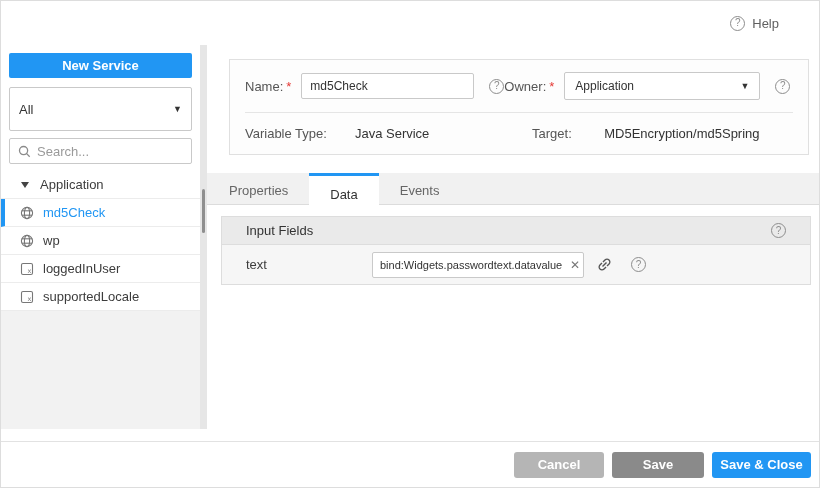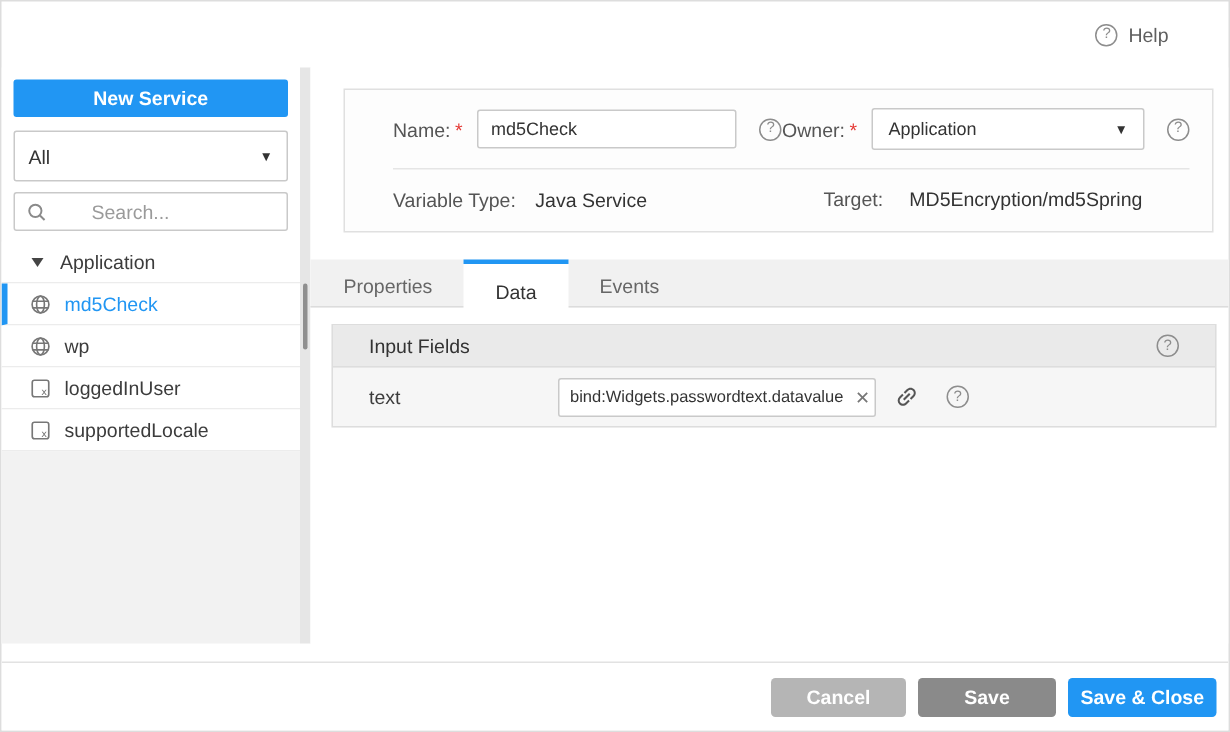--- a/index.html
+++ b/index.html
@@ -10,54 +10,54 @@
   
   .header { position:absolute; top:0; left:0; right:0; height:44px; background:#f0f0f0; border-bottom:1px solid #ddd; display:flex; align-items:center; }
   .header .title { font-size:15px; color:#3a3a3a; margin-left:14px; }
   .help { position:absolute; right:40px; top:0; height:44px; display:flex; align-items:center; gap:7px; color:#5f5f5f; font-size:13px; cursor:pointer; }
 
   .qicon { width:15px; height:15px; border:1.4px solid #8d8d8d; border-radius:50%; display:inline-flex; align-items:center; justify-content:center; font-size:10px; color:#8d8d8d; flex:none; line-height:1; }
 
   
   .sidebar { position:absolute; left:0; top:44px; width:199px; bottom:58px; background:#fff; display:flex; flex-direction:column; }
   .btn-new { margin:8px 8px 0 8px; height:25px; background:#2196f3; color:#fff; border:none; border-radius:2px; font-size:13px; font-weight:bold; font-family:inherit; cursor:pointer; }
-  .filter { margin:9px 8px 0 8px; height:34px; border:1px solid #c9c9c9; border-radius:2px; background:#fff; display:flex; align-items:center; justify-content:space-between; padding:0 9px; font-size:13px; cursor:pointer;gap:11px; }
+  .filter { margin:9px 8px 0 8px; height:44px; border:1px solid #c9c9c9; border-radius:2px; background:#fff; display:flex; align-items:center; justify-content:space-between; padding:0 9px; font-size:13px; cursor:pointer;gap:11px; }
   .filter .caret { font-size:9px; color:#333; }
   .search { margin:7px 8px 0 8px; height:26px; border:1px solid #c9c9c9; border-radius:2px; display:flex; align-items:center; padding:0 8px; gap:6px; background:#fff; }
-  .search input { border:none; outline:none; flex:1; font-size:13px; font-family:inherit; color:#404040; min-width:0; background:transparent;margin-left:24px; }
+  .search input { border:none; outline:none; flex:1; font-size:13px; font-family:inherit; color:#404040; min-width:0; background:transparent; }
   .search input::placeholder { color:#9a9a9a; }
   .tree { margin-top:7px; }
   .trow { height:28px; display:flex; align-items:center; border-bottom:1px solid #ececec; font-size:13px; color:#3c3c3c; cursor:pointer; background:#fff; }
   .trow .tcaret { width:0; height:0; border-left:4.5px solid transparent; border-right:4.5px solid transparent; border-top:6px solid #444; margin:0 11px 0 20px; flex:none; }
   .trow .vicon { margin:0 9px 0 19px; flex:none; display:inline-flex; }
   .trow.sel { border-left:4px solid #2196f3; color:#2196f3; }
   .trow.sel .vicon { margin-left:15px; }
   .tempty { height:26px; display:flex; align-items:center; padding-left:12px; font-size:13px; font-style:italic; color:#4a4a4a; border-bottom:1px solid #ececec; background:#fff; }
   .sb-fill { flex:1; background:#f2f2f2; }
 
   
   .vdivider { position:absolute; left:199px; top:44px; width:7px; bottom:58px; background:#e6e6e6; }
   .vthumb { position:absolute; left:2px; top:144px; width:3px; height:44px; background:#8f8f8f; border-radius:2px; }
 
   
   .main { position:absolute; left:206px; top:44px; right:0; bottom:58px; background:#fff; }
-  .formbox { position:absolute; left:22px; top:14px; right:10px; height:96px; background:#fdfdfd; border:1px solid #e0e0e0; padding:12px 15px 0 32px; }
+  .formbox { position:absolute; left:22px; top:14px; right:10px; height:96px; background:#fdfdfd; border:1px solid #e0e0e0; padding:12px 15px 0 15px; }
   .frow1 { display:flex; align-items:center; height:28px; }
   .flabel { font-size:13px; color:#555; white-space:nowrap; }
   .req { color:#e53935; margin-left:3px; font-size:13px; }
   .tinput { height:26px; border:1px solid #c9c9c9; border-radius:2px; background:#fff; font-size:12px; font-family:inherit; color:#333; padding:0 8px; outline:none; }
   .name-input { width:173px; margin-left:10px; }
   .owner-select { width:196px; height:28px; margin-left:10px; border:1px solid #c9c9c9; border-radius:2px; background:#fff; display:flex; align-items:center; justify-content:space-between; padding:0 10px; font-size:12px; cursor:pointer; }
   .owner-select .caret { font-size:9px; color:#333; }
   .hgap { margin-left:15px; }
   .owner-lbl { }
   .fdivider { border-top:1px solid #e5e5e5; margin-top:12px; }
   .frow2 { display:flex; align-items:center; height:40px; }
   .fcol1 { width:287px; display:flex; align-items:center; }
-  .fval { font-size:13px; color:#333; margin-left:13px; }
+  .fval { font-size:13px; color:#333; margin-left:28px; }
 
   
   .tabstrip { position:absolute; left:0; right:0; top:128px; height:32px; background:#f1f1f1; border-bottom:1px solid #dcdcdc; display:flex; align-items:flex-start; padding-left:1px; }
   .tab { height:32px; display:inline-flex; align-items:center; padding:0 21px; font-size:13px; color:#666; cursor:pointer; border-top:3px solid transparent; }
   .tab.active { background:#fff; color:#333; border-top:3px solid #2196f3; height:39px; position:relative; z-index:2; }
 
   
   .panel { position:absolute; left:14px; right:8px; top:171px; border:1px solid #ddd; background:#f6f6f6; }
   .panel-hd { height:28px; background:#eaeaea; display:flex; align-items:center; justify-content:space-between; padding:0 24px; border-bottom:1px solid #ddd; }
   .panel-hd .ptitle { font-size:13px; color:#333; }

